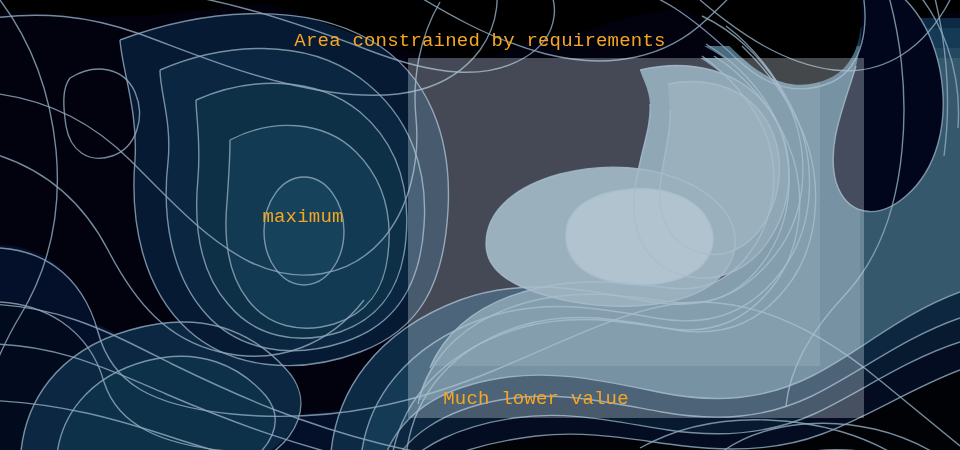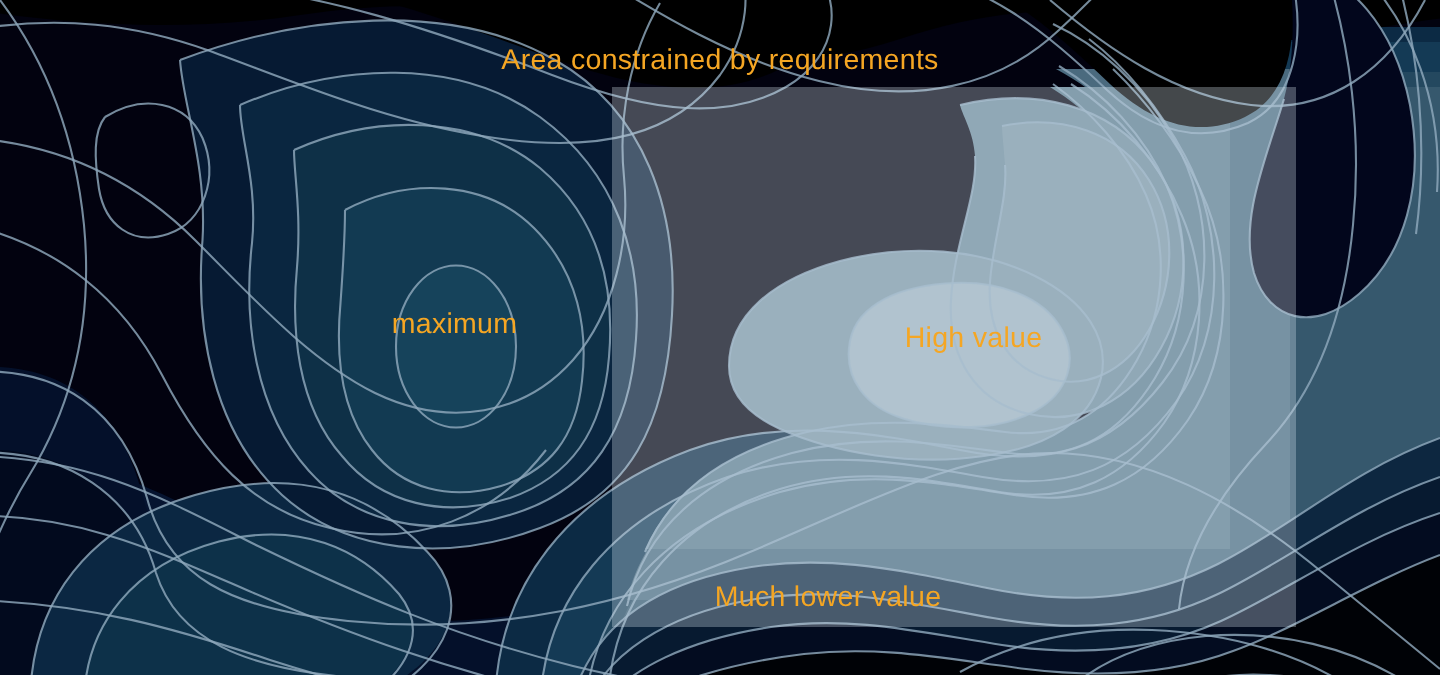--- a/index.html
+++ b/index.html
@@ -6,28 +6,28 @@
   body{width:960px;height:450px;overflow:hidden;
        font-family:"Liberation Sans","DejaVu Sans",sans-serif;}
   #stage{position:relative;width:960px;height:450px;background:#02020f;overflow:hidden;}
   #contour-map{position:absolute;left:0;top:0;width:960px;height:450px;}
   .annotation{position:absolute;color:#f5a623;white-space:nowrap;
               font-weight:400;letter-spacing:.2px;}
   #ann-title{left:50%;transform:translateX(-50%);top:30px;font-size:19px;}
   #ann-unacc{left:303px;transform:translateX(-50%);top:204px;font-size:19px;
              text-align:center;line-height:26px;white-space:normal;width:180px;}
   #ann-high{left:649px;transform:translateX(-50%);top:215px;font-size:19px;}
-  #ann-low{left:552px;transform:translateX(-50%);top:388px;font-size:19px;}
+  #ann-low{left:536px;transform:translateX(-50%);top:388px;font-size:19px;}
   #constraint-rect{position:absolute;left:408px;top:58px;width:456px;height:360px;
                    background:rgba(226,238,248,0.30);pointer-events:none;}
 </style>
 </head>
 <body>
 
-<div id="stage" style="background: #14532d;">
+<div id="stage" style="background: #14532d; font-family: Liberation Mono, monospace;">
 
   <svg id="contour-map" viewBox="0 0 960 450" preserveAspectRatio="none" aria-hidden="true">
     <defs>
       <clipPath id="frame">
           <rect x="0" y="0" width="960" height="450"></rect>
         </clipPath>
     </defs>
 
     <g clip-path="url(#frame)">
 
@@ -233,17 +233,16 @@
   </svg>
 
   <div id="constraint-rect" style="left: 408px; top: 58px; width: 456px; height: 360px; background: rgba(226, 238, 248, 0.3);"></div>
 
   <div class="annotation" id="ann-title" style="color: rgb(245, 166, 35);">Area constrained by requirements</div>
 
   <div class="annotation" id="ann-unacc" style="color: rgb(245, 166, 35);">
     <div>maximum</div>
   </div>
 
-  <div class="annotation" id="ann-high" style="color: rgb(245, 166, 35);">High value</div>
 
   <div class="annotation" id="ann-low" style="color: rgb(245, 166, 35);">Much lower value</div>
 
 </div>
 
 </body></html>

